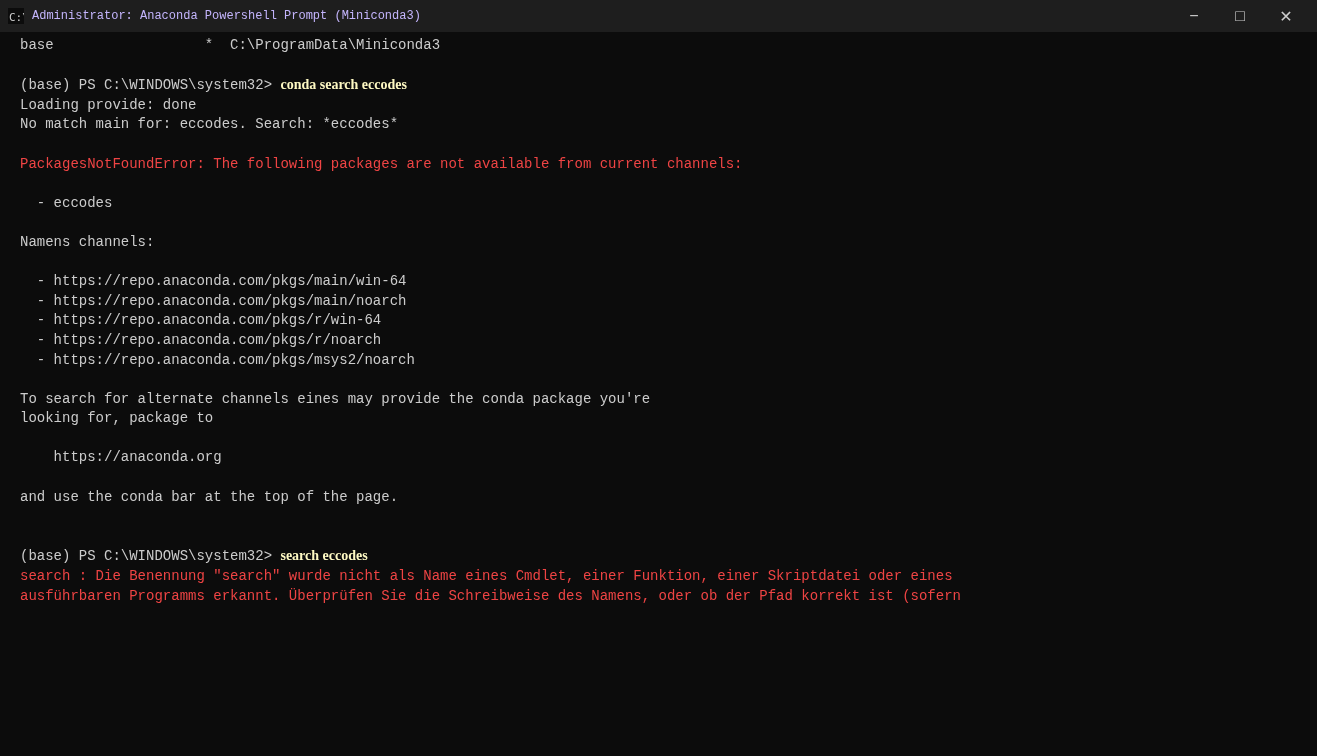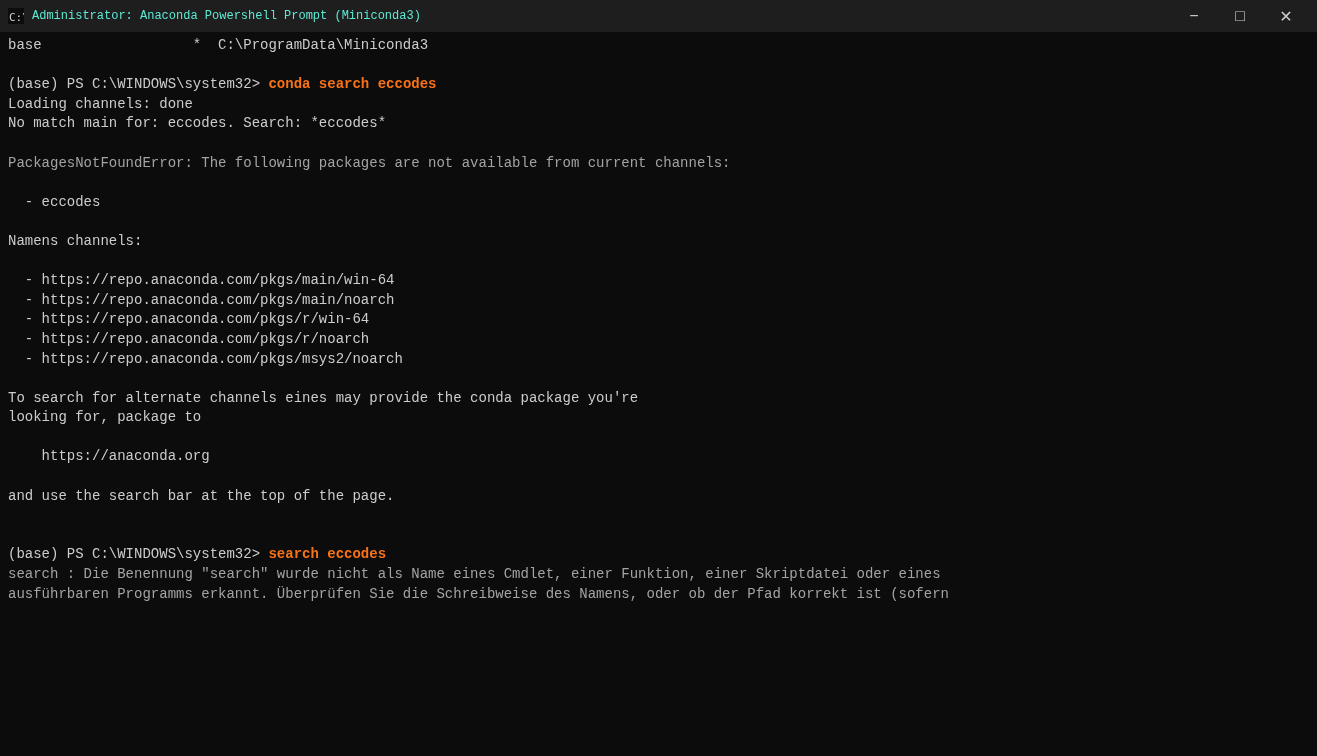--- a/index.html
+++ b/index.html
@@ -37,21 +37,21 @@
       align-items: center;
       justify-content: center;
     }
 
     .title-bar-icon svg {
       width: 16px;
       height: 16px;
     }
 
     .title-bar-text {
-      color: #5eead4;
+      color: #c4b5fd;
       font-size: 12px;
       flex: 1;
     }
 
     .title-bar-controls {
       display: flex;
       gap: 0;
     }
 
     .title-bar-btn {
@@ -64,38 +64,39 @@
       font-size: 16px;
       cursor: pointer;
       background: transparent;
       border: none;
     }
 
     .terminal-body {
       flex: 1;
       background: #0c0c0c;
       color: #cccccc;
-      padding: 4px 8px;
+      padding: 4px 20px;
       overflow: hidden;
       line-height: 1.4;
     }
 
     .line {
       white-space: pre;
       display: block;
       color: #cccccc;
     }
 
     .bold {
       font-weight: bold;
-      color: #f97316;
+      color: #fef9c3;
+      font-family: Liberation Serif, serif;
     }
 
     .error {
-      color: #a3a3a3;
+      color: #ef4444;
     }
   </style>
 </head>
 <body>
 
 <div class="window">
 
   <div class="title-bar">
     <div class="title-bar-icon">
       <svg viewBox="0 0 16 16" fill="none">
@@ -108,40 +109,40 @@
       <button class="title-bar-btn">−</button>
       <button class="title-bar-btn">□</button>
       <button class="title-bar-btn close">✕</button>
     </div>
   </div>
 
   <div class="terminal-body">
     <span class="line">base                  *  C:\ProgramData\Miniconda3</span>
     <span class="line"> </span>
     <span class="line"><span class="prompt">(base) PS C:\WINDOWS\system32&gt; </span><span class="bold">conda search eccodes</span></span>
-    <span class="line">Loading channels: done</span>
+    <span class="line">Loading provide: done</span>
     <span class="line">No match main for: eccodes. Search: *eccodes*</span>
     <span class="line"> </span>
     <span class="line error">PackagesNotFoundError: The following packages are not available from current channels:</span>
     <span class="line"> </span>
     <span class="line">  - eccodes</span>
     <span class="line"> </span>
     <span class="line">Namens channels:</span>
     <span class="line"> </span>
     <span class="line">  - https://repo.anaconda.com/pkgs/main/win-64</span>
     <span class="line">  - https://repo.anaconda.com/pkgs/main/noarch</span>
     <span class="line">  - https://repo.anaconda.com/pkgs/r/win-64</span>
     <span class="line">  - https://repo.anaconda.com/pkgs/r/noarch</span>
     <span class="line">  - https://repo.anaconda.com/pkgs/msys2/noarch</span>
     <span class="line"> </span>
     <span class="line">To search for alternate channels eines may provide the conda package you're</span>
     <span class="line">looking for, package to</span>
     <span class="line"> </span>
     <span class="line">    https://anaconda.org</span>
     <span class="line"> </span>
-    <span class="line">and use the search bar at the top of the page.</span>
+    <span class="line">and use the conda bar at the top of the page.</span>
     <span class="line"> </span>
     <span class="line"> </span>
     <span class="line"><span class="prompt">(base) PS C:\WINDOWS\system32&gt; </span><span class="bold">search eccodes</span></span>
     <span class="line error">search : Die Benennung "search" wurde nicht als Name eines Cmdlet, einer Funktion, einer Skriptdatei oder eines</span>
     <span class="line error">ausführbaren Programms erkannt. Überprüfen Sie die Schreibweise des Namens, oder ob der Pfad korrekt ist (sofern</span>
   </div>
 </div>
 
 </body></html>

